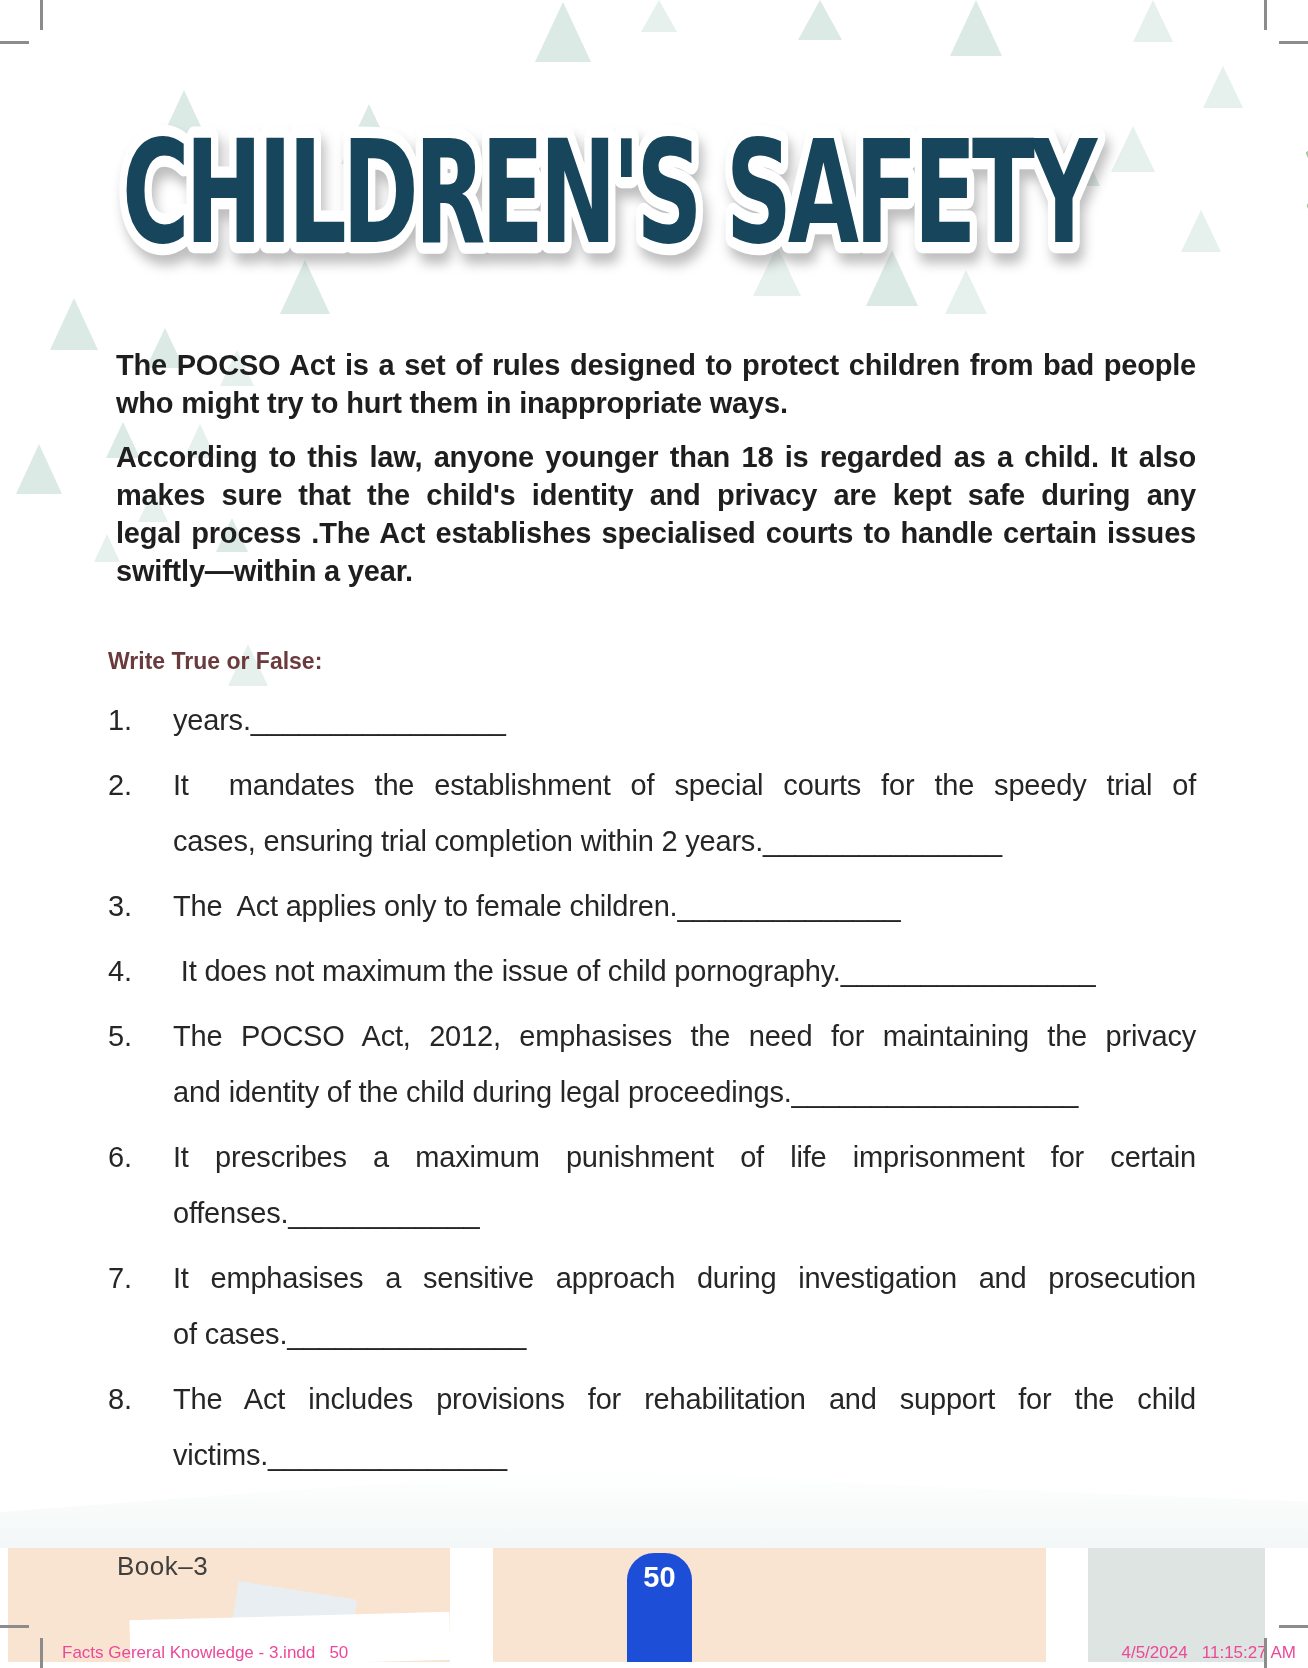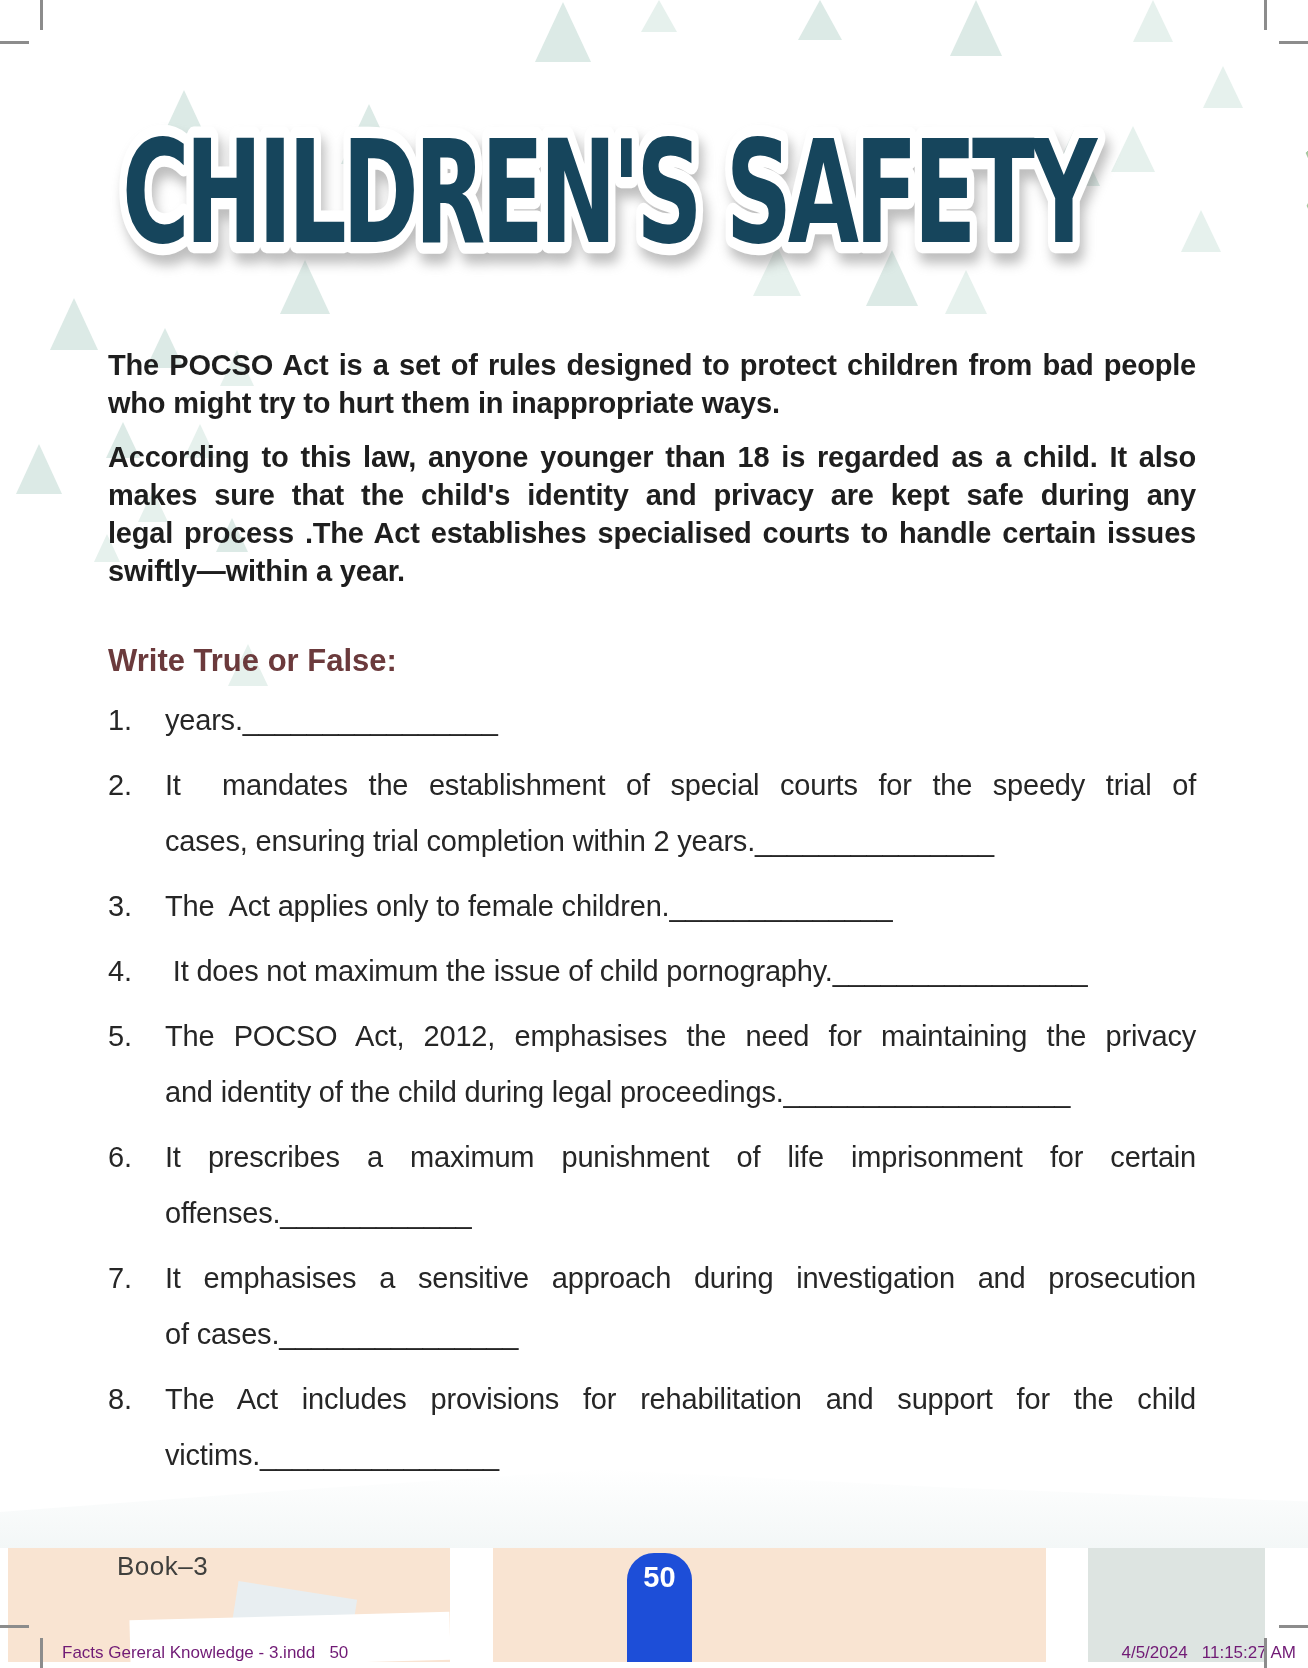--- a/index.html
+++ b/index.html
@@ -18,43 +18,43 @@
     background:repeating-linear-gradient(176deg,#eff2f0 0 22px,#fafbfa 22px 30px,#f3f5f3 30px 48px);
     clip-path:polygon(88% 0,100% 0,100% 100%,28% 100%,52% 62%,36% 30%);}
   
   .title-wrap{position:absolute;left:118px;top:104px;}
   .title-wrap svg{overflow:visible;filter:drop-shadow(4px 10px 6px rgba(110,110,110,.45));}
   .title-wrap text{font-family:"DejaVu Sans",sans-serif;font-weight:bold;font-size:95px;
     letter-spacing:-4.5px;fill:#16455c;stroke:#ffffff;stroke-width:15px;
     paint-order:stroke;stroke-linejoin:round;}
   
   .content{position:absolute;left:108px;top:346px;width:1088px;}
-  .line{display:block;white-space:pre-wrap;}
+  .line{display:block;white-space:pre-wrap;margin-left:8px;}
   .just{text-align:justify;text-align-last:justify;}
   .para{margin:0 0 16px 0;font-weight:bold;font-size:29px;line-height:38px;color:#1e1e1e;letter-spacing:-.2px;}
   .para.second{margin-bottom:54px;}
-  .exercise-heading{margin:0 0 14px 0;font-weight:bold;font-size:31px;line-height:34px;color:#6b3a3c;}
+  .exercise-heading{margin:0 0 14px 0;font-weight:bold;font-size:23px;line-height:34px;color:#6b3a3c;}
   .item{display:flex;margin-bottom:9px;font-size:29px;line-height:56px;color:#262626;letter-spacing:-.2px;}
   .num{width:57px;flex:none;}
   .itext{flex:1;min-width:0;}
   
   .hill{position:absolute;left:0;top:1468px;width:1308px;height:80px;
     background:linear-gradient(to bottom,rgba(242,248,248,0),#f3f7f7);
     clip-path:polygon(0 55%,22% 28%,46% 2%,72% 24%,100% 42%,100% 100%,0 100%);}
   
   .footer-block{position:absolute;top:1548px;height:114px;}
   .peach{background:#f9e4d2;}
   .grayblock{background:#dde4e1;}
   .torn-gray{position:absolute;left:233px;top:1590px;width:120px;height:62px;background:#e8eef1;transform:rotate(9deg);}
   .torn-white{position:absolute;left:130px;top:1616px;width:320px;height:48px;background:#ffffff;transform:rotate(-1.5deg);}
   .book-label{position:absolute;left:117px;top:1551px;font-size:26px;color:#3f3f3d;letter-spacing:.5px;}
   .bookmark{position:absolute;left:627px;top:1553px;width:65px;height:109px;background:#1d4ed8;
     border-radius:27px 27px 0 0;display:flex;justify-content:center;align-items:flex-start;padding-top:10px;box-sizing:border-box;}
   .bookmark span{color:#ffffff;font-weight:bold;font-size:29px;line-height:29px;}
-  .print-info{position:absolute;top:1643px;font-size:17px;color:#701a75;white-space:pre;}
+  .print-info{position:absolute;top:1643px;font-size:17px;color:#ec4899;white-space:pre;}
   .print-left{left:62px;}
   .print-right{right:52px;}
   
   .crop{position:absolute;background:#8c8c8c;}
 </style>
 </head>
 <body>
 
 <div class="page">
 

